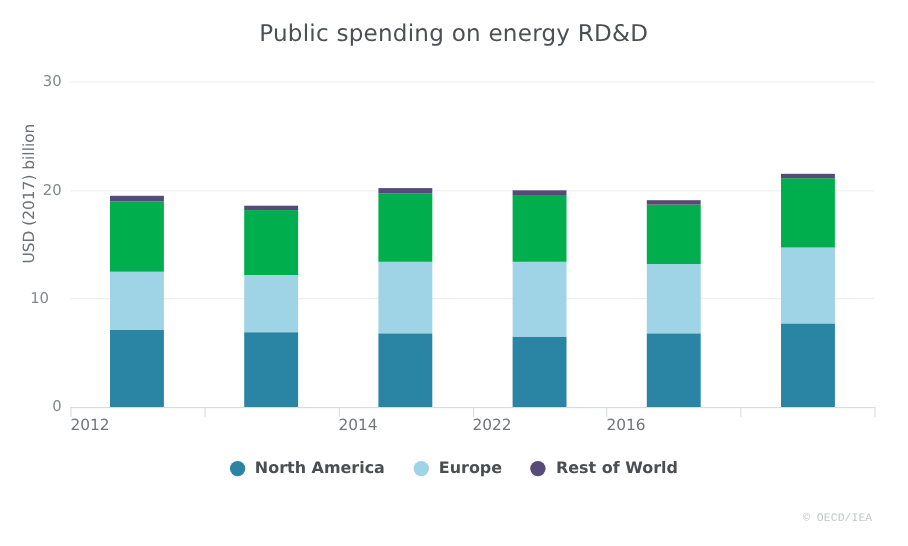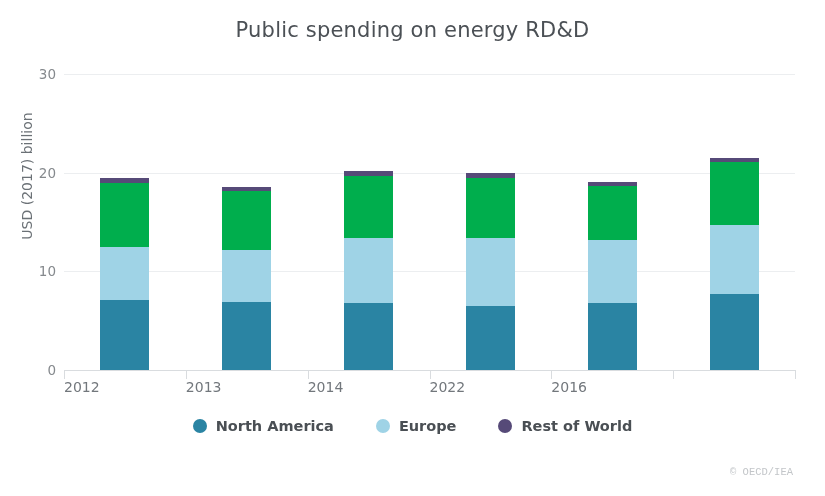--- a/index.html
+++ b/index.html
@@ -60,21 +60,21 @@
 
   .xlabels{position:absolute;left:64px;top:379px;width:731px;height:24px;}
   .xlabel{
     position:absolute;top:0;width:121.8px;
     font-size:14px;color:#72777c;
   }
 
   .legend{
     position:absolute;left:0;top:418px;width:825px;
     display:flex;justify-content:center;align-items:center;
-    gap:42px;
+    gap:26px;
   }
   .legend-item{display:flex;align-items:center;gap:9px;}
   .legend-dot{width:14px;height:14px;border-radius:50%;display:block;}
   .legend-text{font-size:14.5px;font-weight:bold;color:#4a4f54;}
 
   .credit{
     position:absolute;right:32px;top:466px;
     font-size:10.5px;color:#c3c6c9;font-family:Liberation Mono, monospace;
   }
 </style>
@@ -84,21 +84,21 @@
 <div id="chart-root">
 
   <div class="chart-title">Public spending on energy RD&amp;D</div>
 
   <div class="ylabel">USD (2017) billion</div>
 
   <div class="plot" id="plot-area">
       <div class="gridline" style="top: 296px;"></div>
       <div class="ytick" style="top: 296px;">0</div>
       <div class="gridline" style="top: 197.333px;"></div>
-      <div class="ytick" style="top: 197.333px;">10</div>
+      <div class="ytick" style="top: 197.333px; text-align: center;">10</div>
       <div class="gridline" style="top: 98.6667px;"></div>
       <div class="ytick" style="top: 98.6667px;">20</div>
       <div class="gridline" style="top: 0px;"></div>
       <div class="ytick" style="top: 0px;">30</div>
       <div class="bar" style="left: 36.4167px; height: 192.4px;">
         <div class="seg" title="North America 2012: 7.1" style="background: rgb(42, 132, 163); height: 70.0533px; bottom: 0px;"></div>
         <div class="seg" title="Europe 2012: 5.4" style="background: rgb(159, 211, 230); height: 53.28px; bottom: 70.0533px;"></div>
         <div class="seg" title="Asia and Oceania 2012: 6.5" style="background: rgb(0, 174, 77); height: 64.1333px; bottom: 123.333px;"></div>
         <div class="seg" title="Rest of World 2012: 0.5" style="background: rgb(86, 74, 120); height: 4.93333px; bottom: 187.467px;"></div>
       </div>
@@ -139,21 +139,20 @@
       <div class="tick-mark" style="left: 64px;"></div>
       <div class="tick-mark" style="left: 185.833px;"></div>
       <div class="tick-mark" style="left: 307.667px;"></div>
       <div class="tick-mark" style="left: 429.5px;"></div>
       <div class="tick-mark" style="left: 551.333px;"></div>
       <div class="tick-mark" style="left: 673.167px;"></div>
       <div class="tick-mark" style="left: 795px;"></div>
     </div>
   <div class="xlabels" id="xlabels">
       <div class="xlabel" style="left: 0px;">2012</div>
-      <div class="xlabel" style="left: 121.833px;">2013</div>
       <div class="xlabel" style="left: 243.667px;">2014</div>
       <div class="xlabel" style="left: 365.5px;">2022</div>
       <div class="xlabel" style="left: 487.333px;">2016</div>
     </div>
 
   <div class="legend" id="legend">
       <div class="legend-item">
         <span class="legend-dot" style="background: rgb(42, 132, 163);"></span>
         <span class="legend-text">North America</span>
       </div>

